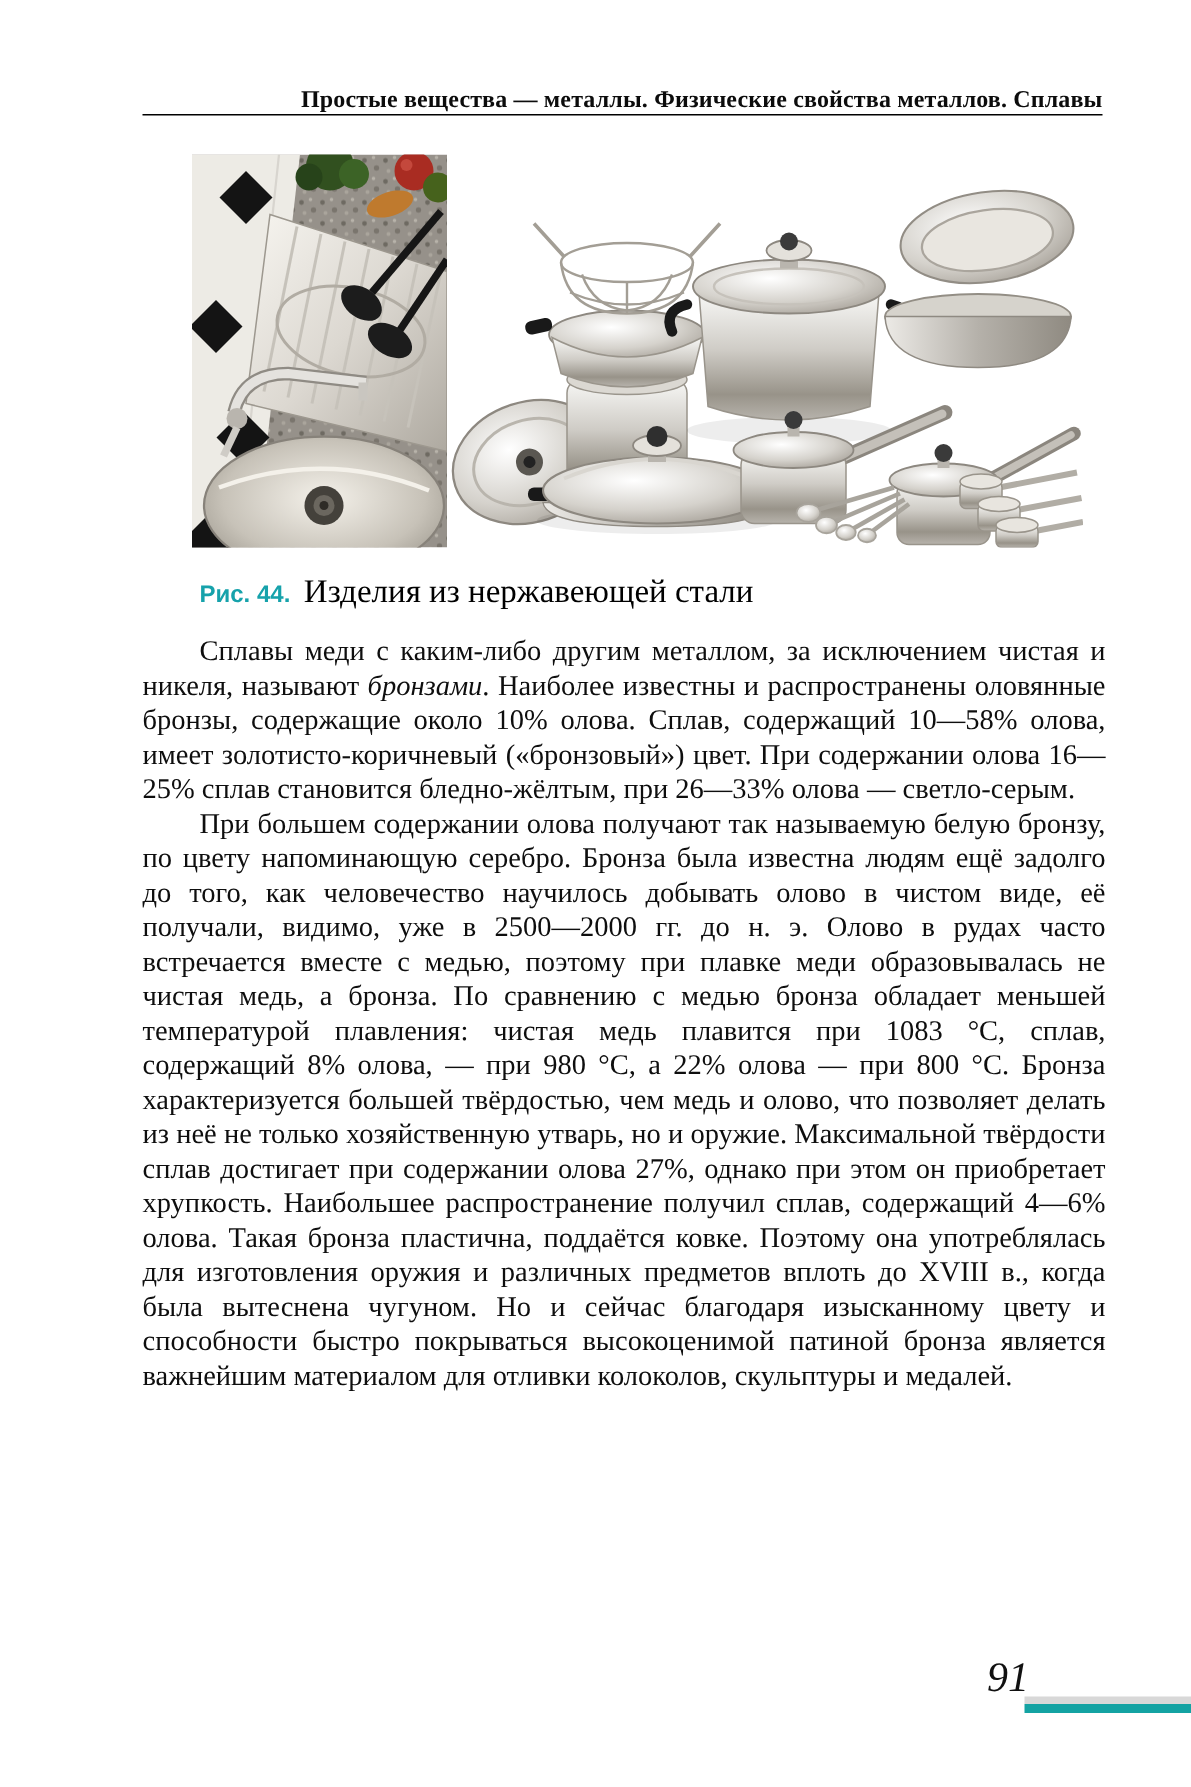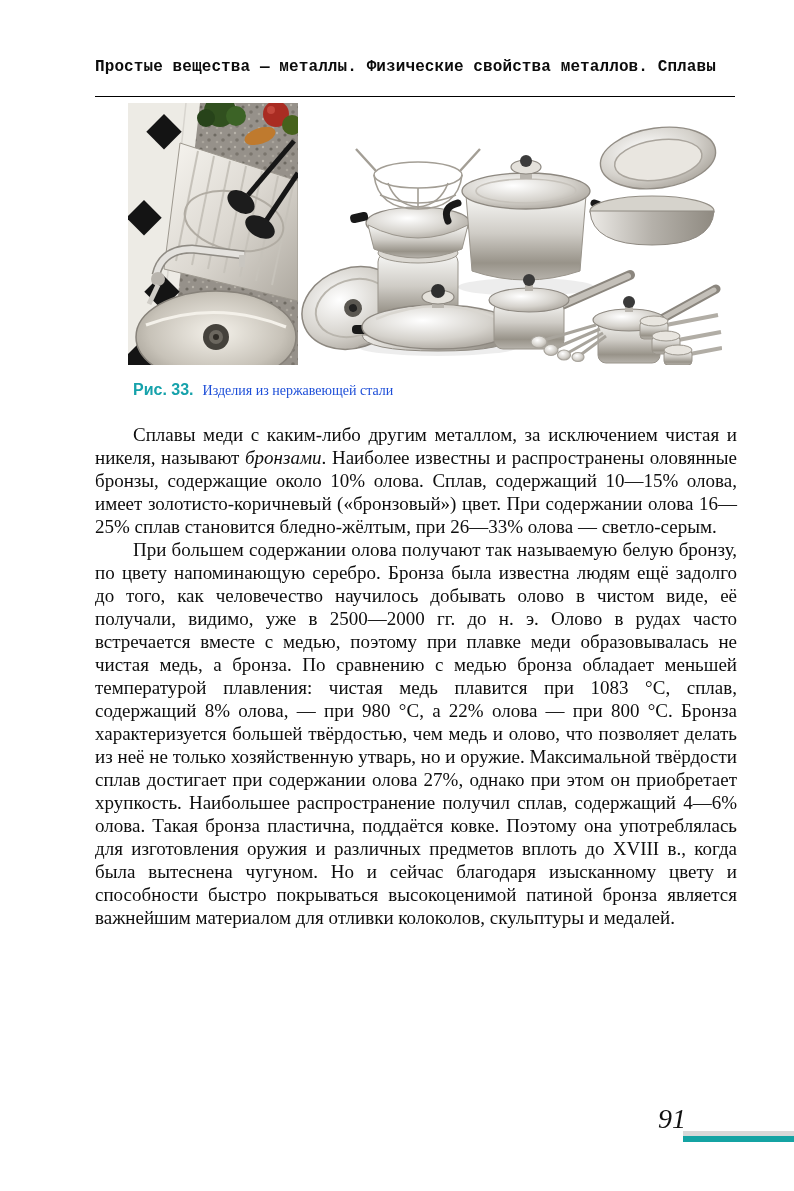--- a/index.html
+++ b/index.html
@@ -1,29 +1,29 @@
 <!DOCTYPE html>
 <html lang="ru"><head>
 <meta charset="utf-8">
 <style>
   html,body{margin:0;padding:0;background:#e9e9e9;}
   .page{position:relative;width:794px;height:1191px;margin:0 auto;background:#ffffff;overflow:hidden;
         font-family:"Liberation Serif","DejaVu Serif",serif;color:#0e0e0e;}
   
-  .running-head{position:absolute;left:95px;top:58px;width:640px;text-align:left;
-    font-family:Liberation Mono, monospace;font-weight:bold;font-size:16px;
-    letter-spacing:.1px;color:#0c0c0c;padding-bottom:20px;border-bottom:1.7px solid #000;}
+  .running-head{position:absolute;left:95px;top:58px;width:640px;text-align:right;
+    font-family:Liberation Serif, serif;font-weight:bold;font-size:16px;
+    letter-spacing:.1px;color:#0c0c0c;padding-bottom:0;border-bottom:1.7px solid #000;}
   
   .photo{position:absolute;left:128px;top:103px;width:594px;height:262px;display:flex;}
   .photo svg{display:block;}
   
   .caption{position:absolute;left:133px;top:381px;white-space:nowrap;}
   .cap-label{font-family:"Liberation Sans","DejaVu Sans",sans-serif;font-weight:bold;
     font-size:16px;color:#16a2ab;margin-right:9px;}
-  .cap-text{font-size:14px;color:#1d4ed8;}
+  .cap-text{font-size:22px;color:#000000;}
   
   .body-text{position:absolute;left:95px;top:423px;width:642px;
     font-size:19px;line-height:23px;text-align:justify;}
   .body-text p{margin:0;text-indent:38px;}
   .body-text em{}
   
   .folio{position:absolute;left:658px;top:1103px;font-size:28px;font-style:italic;
     font-family:"Liberation Serif","DejaVu Serif",serif;color:#111;}
   .folio-bars{position:absolute;left:683px;right:0;top:1131px;}
   .bar-gray{height:5px;background:#d8d8d8;}
@@ -234,25 +234,25 @@
         </g>
         <g>
           <rect x="366" y="247" width="28" height="15" rx="4" fill="url(#mV)" stroke="#99948b"></rect>
           <ellipse cx="380" cy="247" rx="14" ry="5" fill="#e8e5df" stroke="#99948b"></ellipse>
         </g>
       </g>
     </svg>
   </div>
 
   <div class="caption">
-    <span class="cap-label">Рис. 33.</span><span class="cap-text">Изделия из нержавеющей стали</span>
+    <span class="cap-label">Рис. 44.</span><span class="cap-text">Изделия из нержавеющей стали</span>
   </div>
 
   <div class="body-text">
-    <p><span>Сплавы меди с каким-либо другим металлом, за исключением чистая и никеля, называют </span><em>бронзами</em><span>. Наиболее известны и распространены оловянные бронзы, содержащие около 10% олова. Сплав, содержащий 10—15% олова, имеет золотисто-коричневый («бронзовый») цвет. При содержании олова 16—25% сплав становится бледно-жёлтым, при 26—33% олова — светло-серым.</span></p>
+    <p><span>Сплавы меди с каким-либо другим металлом, за исключением чистая и никеля, называют </span><em>бронзами</em><span>. Наиболее известны и распространены оловянные бронзы, содержащие около 10% олова. Сплав, содержащий 10—58% олова, имеет золотисто-коричневый («бронзовый») цвет. При содержании олова 16—25% сплав становится бледно-жёлтым, при 26—33% олова — светло-серым.</span></p>
     <p>При большем содержании олова получают так называемую белую бронзу, по цвету напоминающую серебро. Бронза была известна людям ещё задолго до того, как человечество научилось добывать олово в чистом виде, её получали, видимо, уже в 2500—2000 гг. до н. э. Олово в рудах часто встречается вместе с медью, поэтому при плавке меди образовывалась не чистая медь, а бронза. По сравнению с медью бронза обладает меньшей температурой плавления: чистая медь плавится при 1083 °С, сплав, содержащий 8% олова, — при 980 °С, а 22% олова — при 800 °С. Бронза характеризуется большей твёрдостью, чем медь и олово, что позволяет делать из неё не только хозяйственную утварь, но и оружие. Максимальной твёрдости сплав достигает при содержании олова 27%, однако при этом он приобретает хрупкость. Наибольшее распространение получил сплав, содержащий 4—6% олова. Такая бронза пластична, поддаётся ковке. Поэтому она употреблялась для изготовления оружия и различных предметов вплоть до XVIII в., когда была вытеснена чугуном. Но и сейчас благодаря изысканному цвету и способности быстро покрываться высокоценимой патиной бронза является важнейшим материалом для отливки колоколов, скульптуры и медалей.</p>
   </div>
 
   <div class="folio">91</div>
   <div class="folio-bars">
     <div class="bar-gray"></div>
     <div class="bar-teal"></div>
   </div>
 
 </div>

